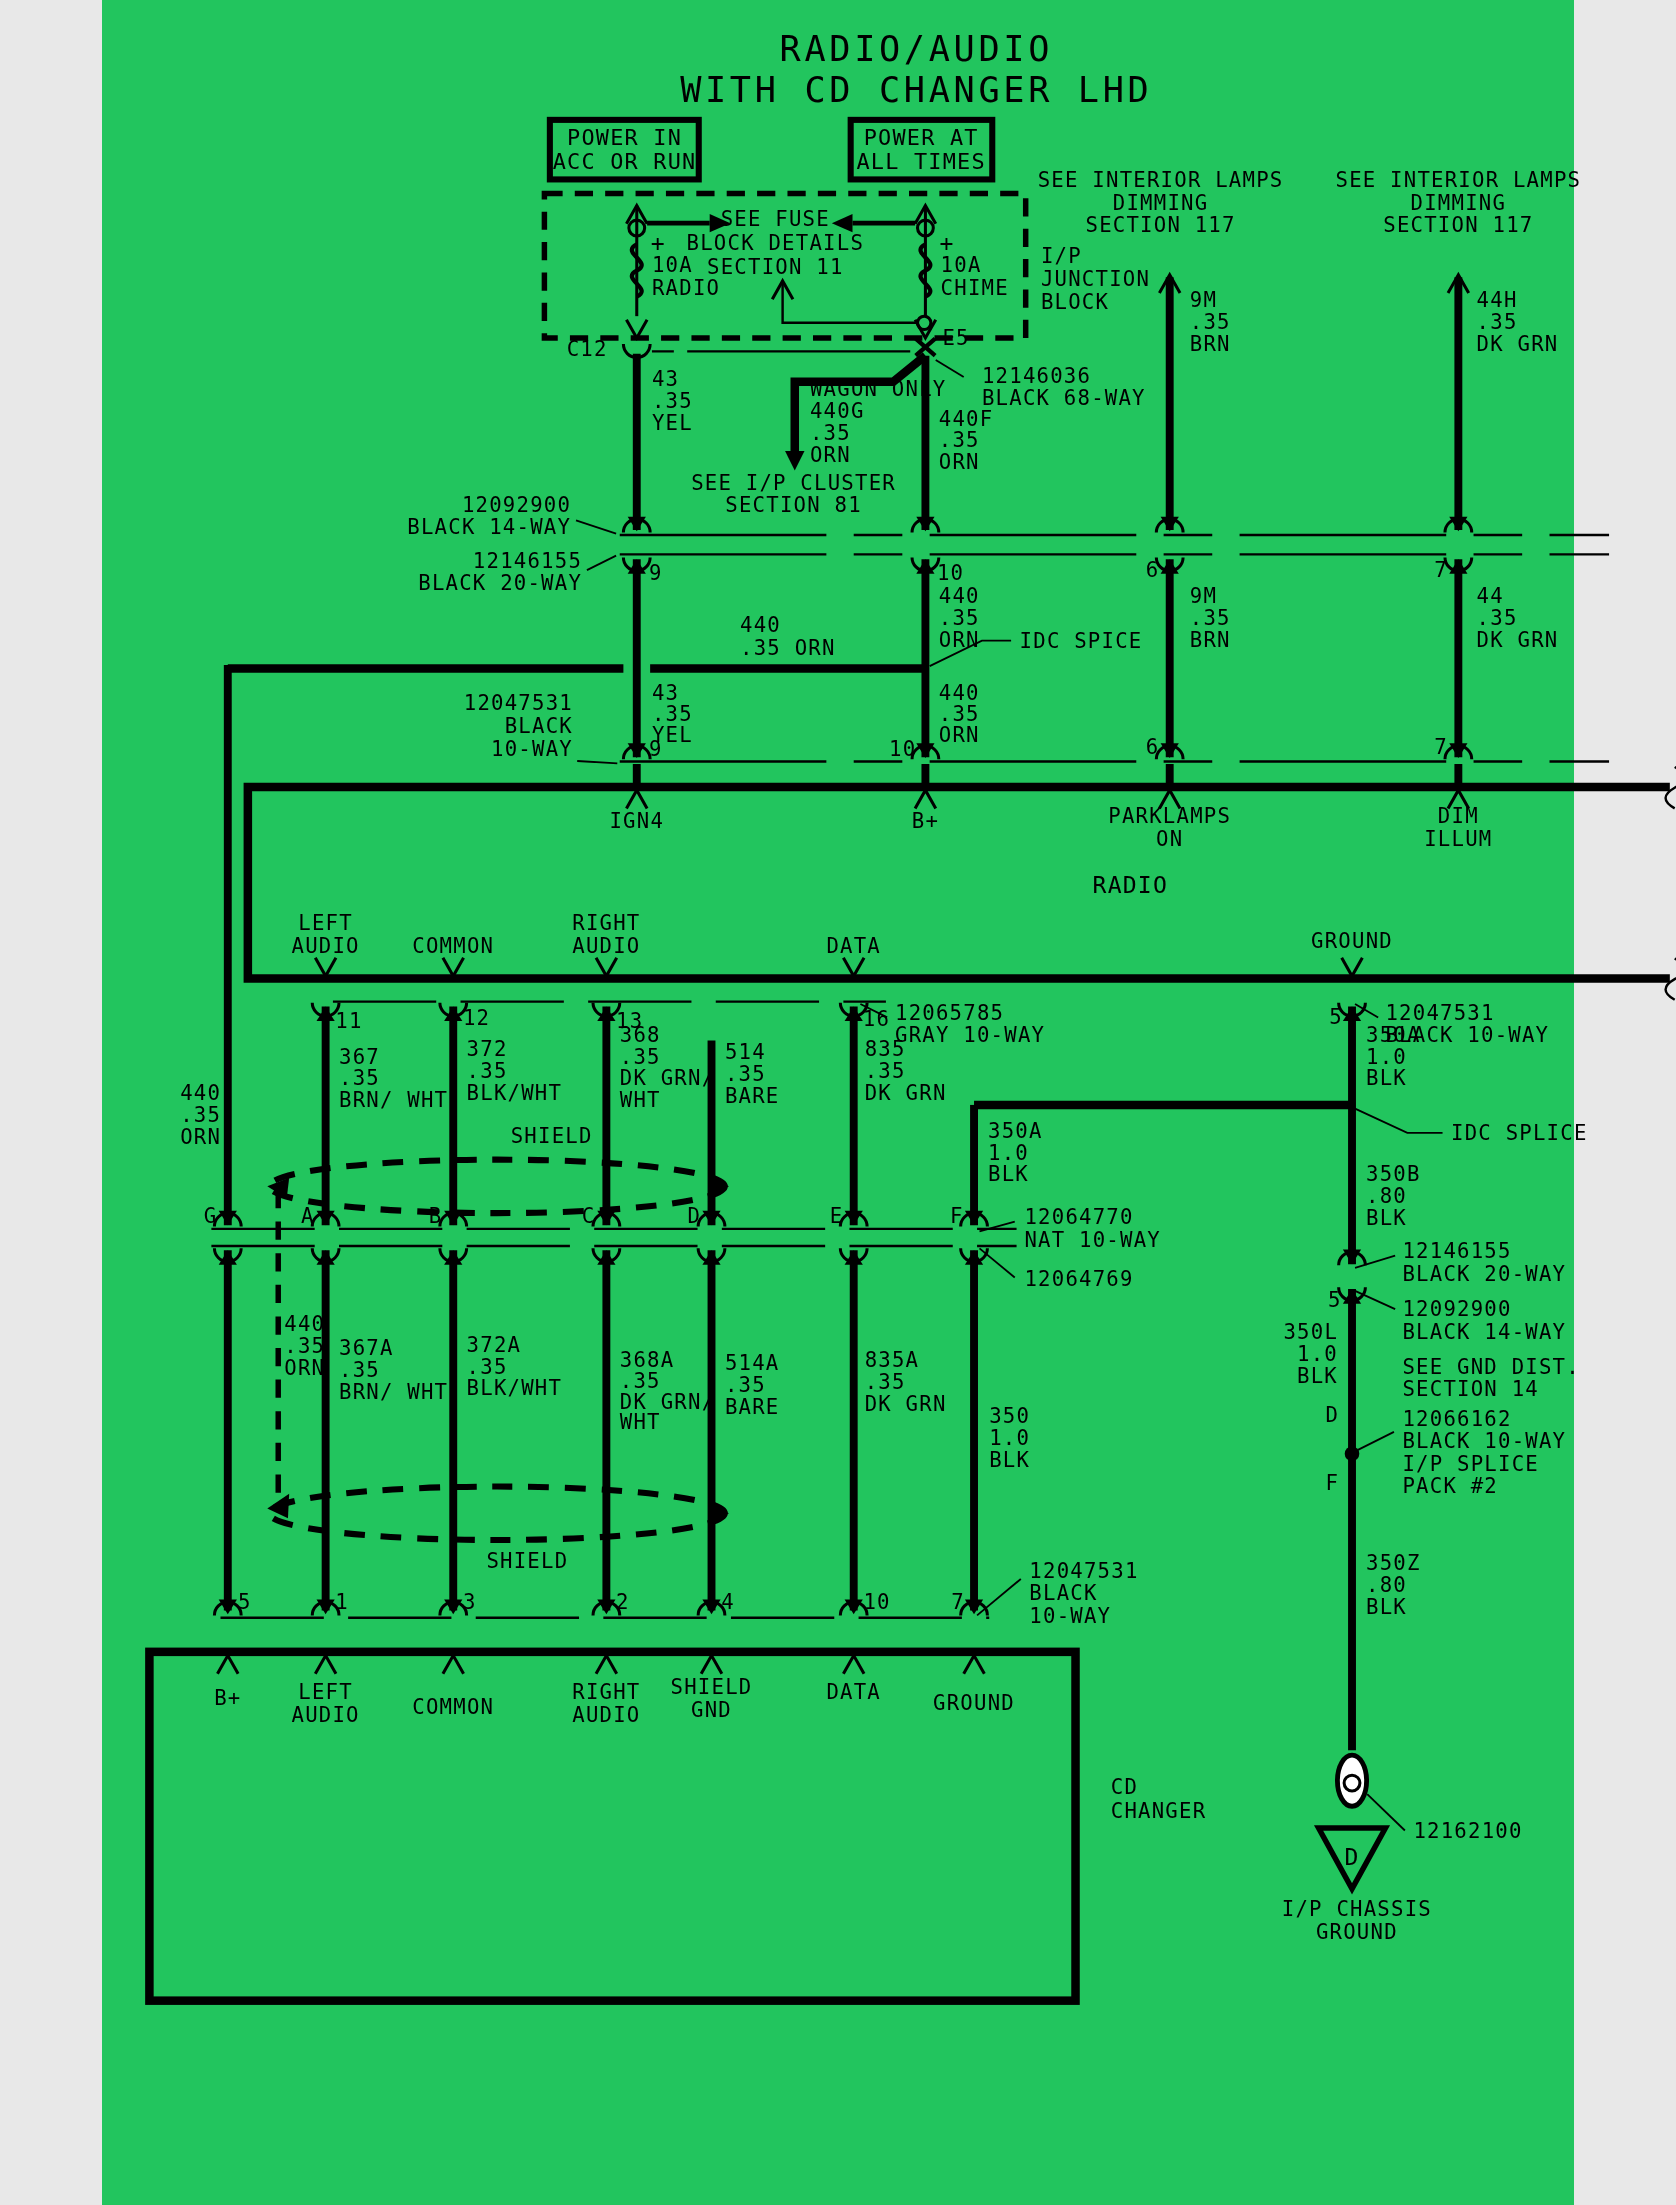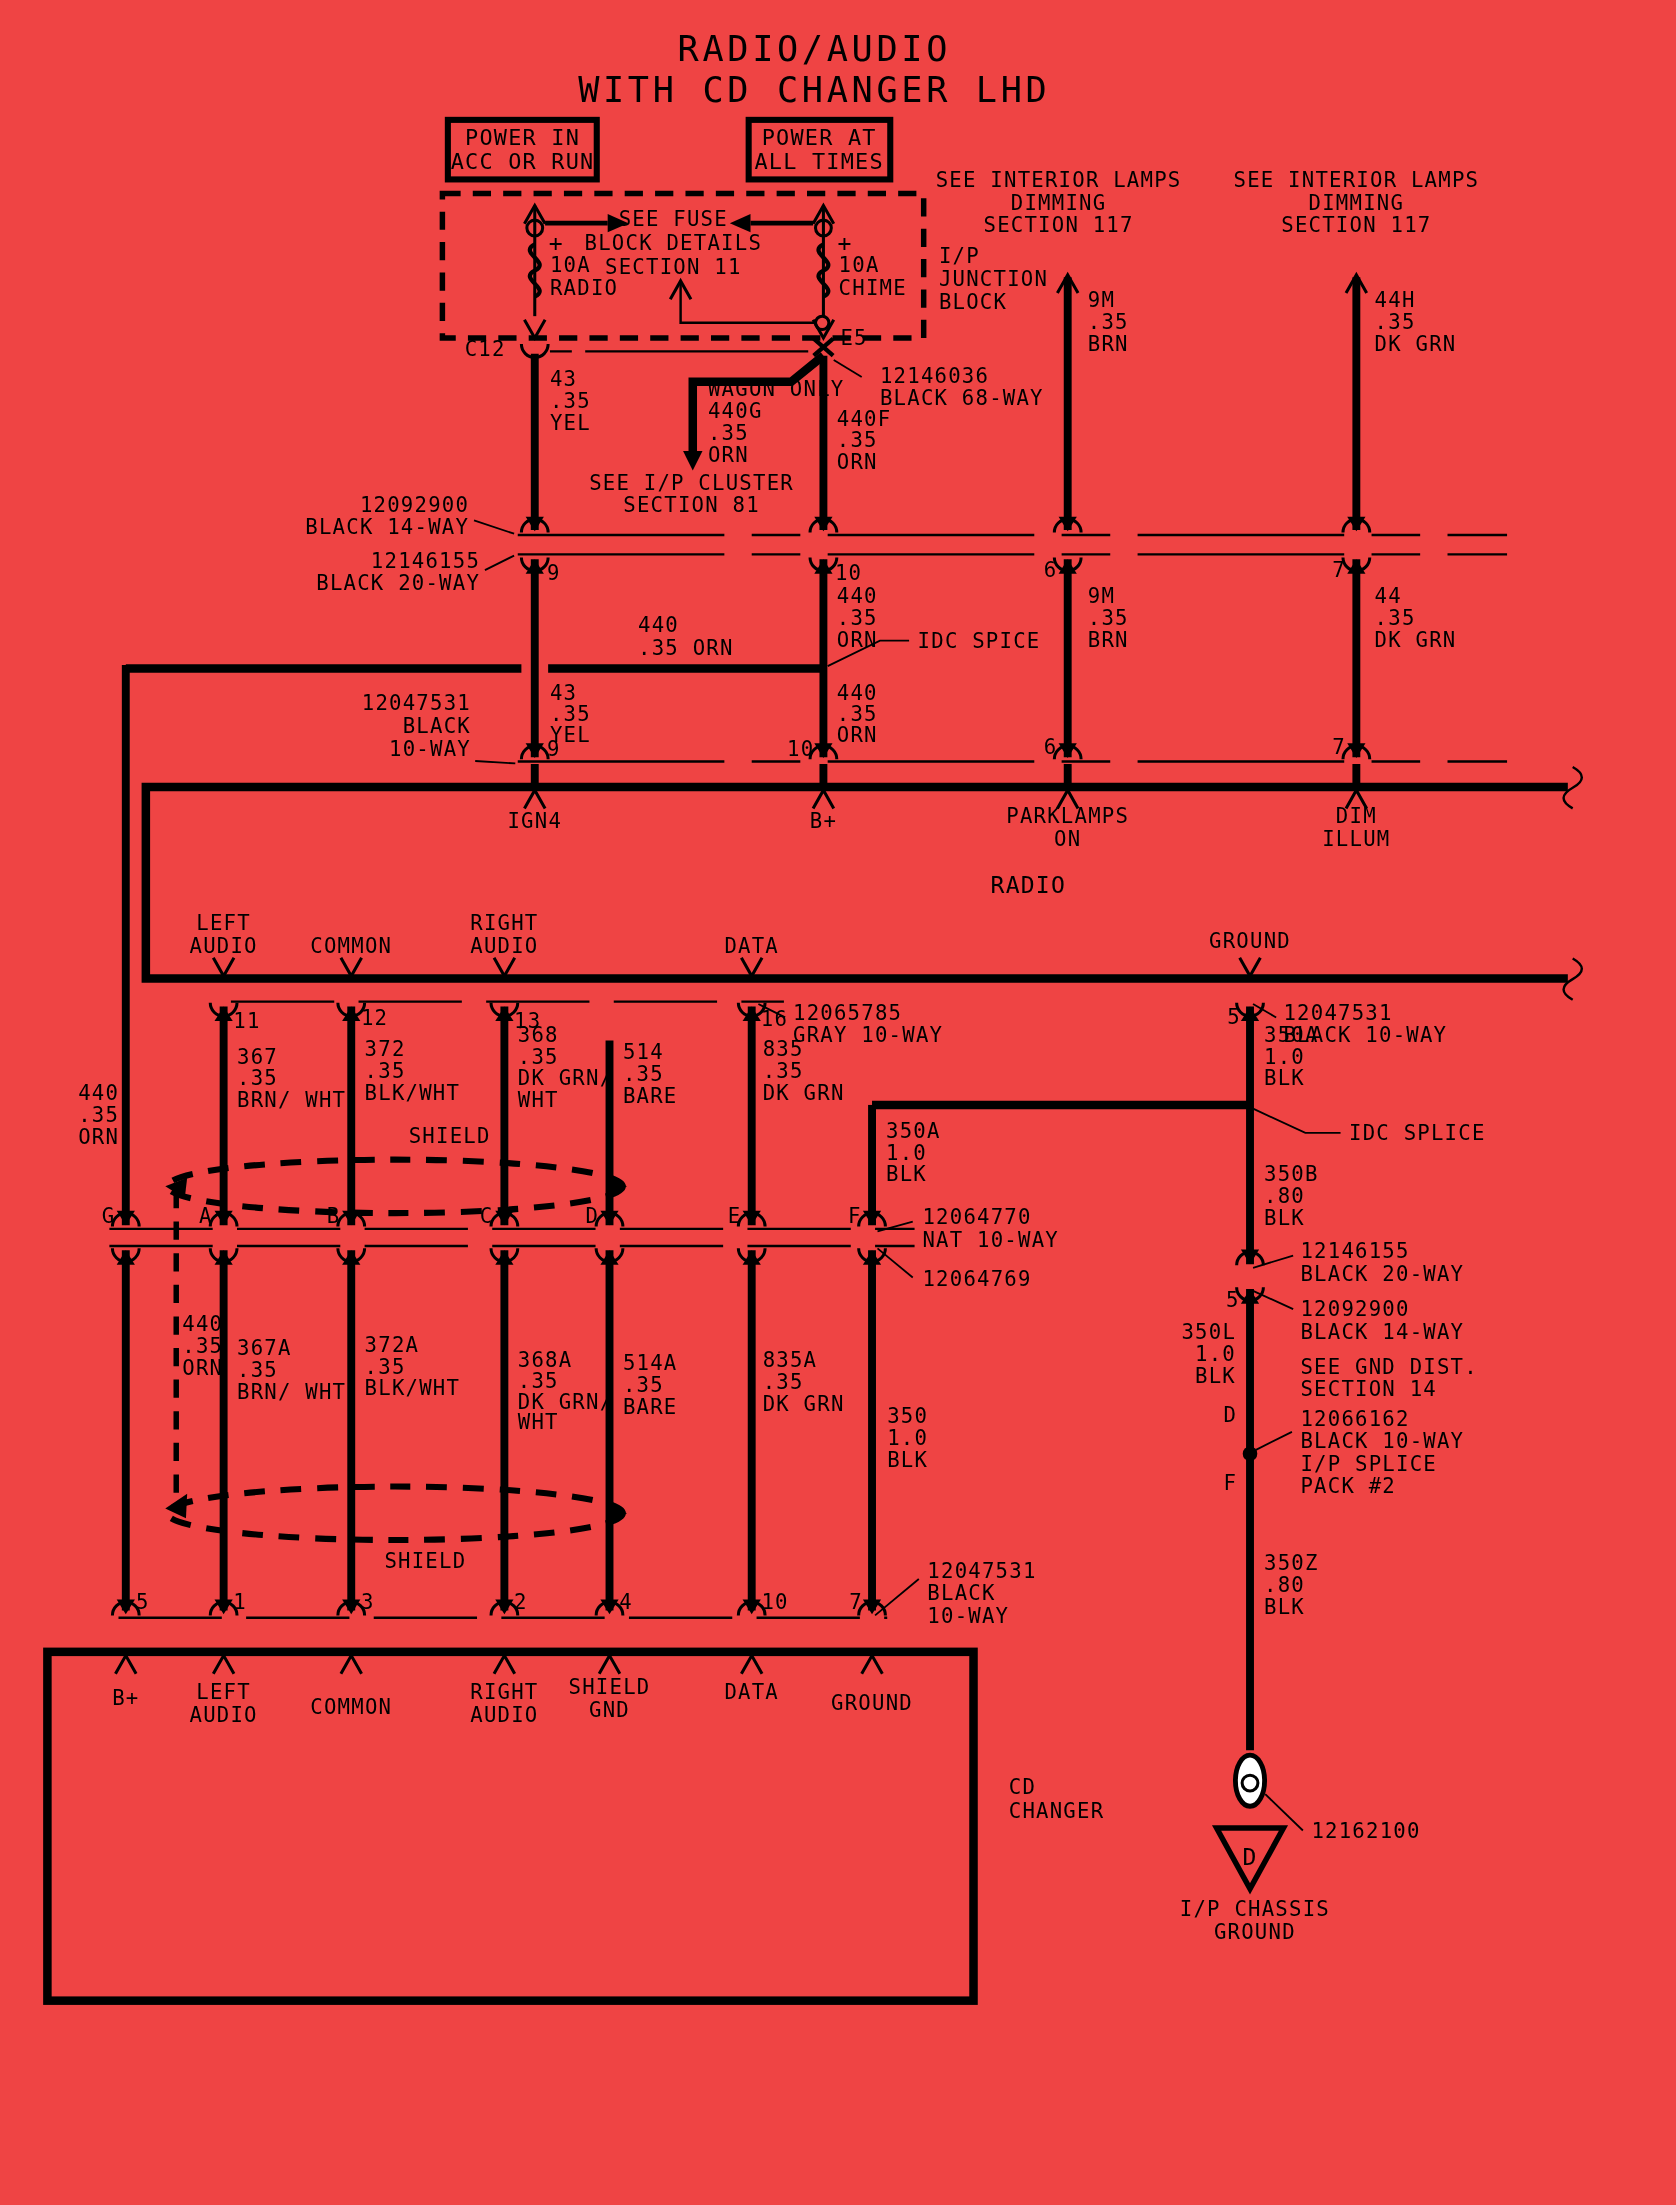--- a/index.html
+++ b/index.html
@@ -1,16 +1,16 @@
 <!DOCTYPE html>
 <html style="font-size:9.7px"><head>
 <meta charset="utf-8">
 <style>
   html,body{margin:0;padding:0;background:#e8e8e8;}
-  #page{width:1676px;height:2205px;background:#ef4444;position:relative;margin:0 auto;}
+  #page{width:1472px;height:2205px;background:#22c55e;position:relative;margin:0 auto;}
   svg{display:block;}
   text{font-family:"DejaVu Sans Mono","Liberation Mono",monospace;fill:#000;font-size:34px;letter-spacing:2px;}
   text.big{font-size:58px;letter-spacing:6px;}
   text.box{font-size:36px;}
   text.md{font-size:38px;}
   .w13{stroke:#000;stroke-width:13;fill:none;}
   .w14{stroke:#000;stroke-width:14;fill:none;}
   .t3{stroke:#000;stroke-width:3;fill:none;}
   .t4{stroke:#000;stroke-width:4;fill:none;}
   .sym{stroke:#000;stroke-width:5;fill:none;}

